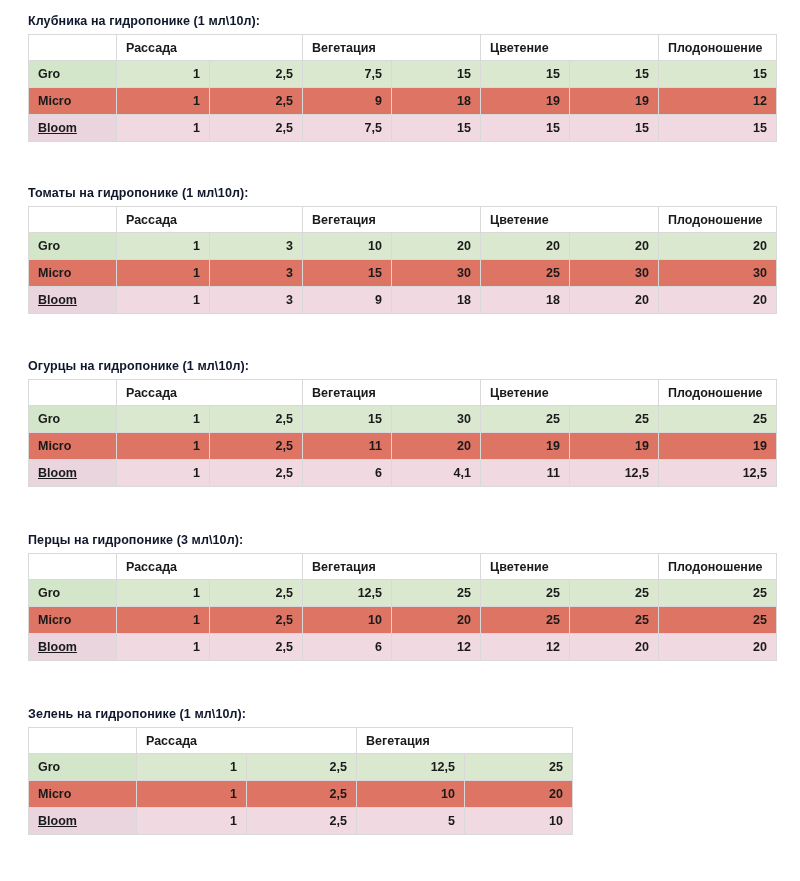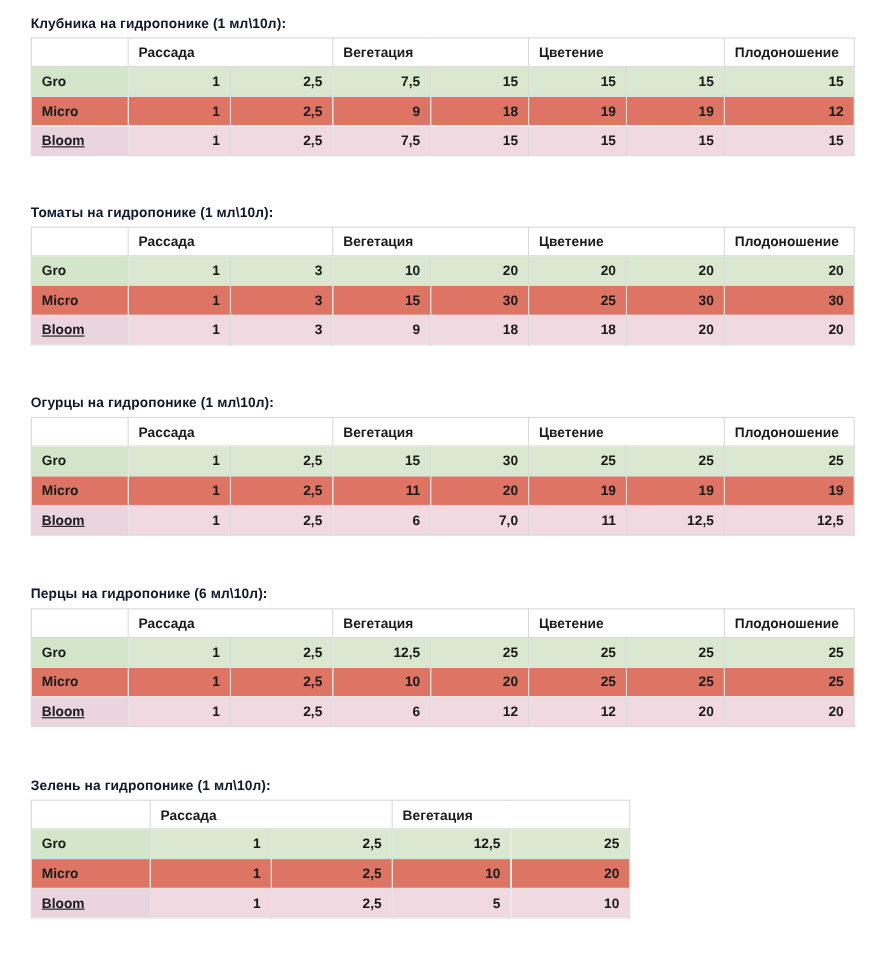--- a/index.html
+++ b/index.html
@@ -247,30 +247,30 @@
             <td>20</td>
             <td>19</td>
             <td>19</td>
             <td>19</td>
           </tr>
           <tr class="row-bloom">
             <td class="rowlabel">Bloom</td>
             <td>1</td>
             <td>2,5</td>
             <td>6</td>
-            <td>7,0</td>
+            <td>4,1</td>
             <td>11</td>
             <td>12,5</td>
             <td>12,5</td>
           </tr>
         </tbody>
       </table>
     </div>
     <div class="block" id="block-3">
-      <div class="caption">Перцы на гидропонике (6 мл\10л):</div>
+      <div class="caption">Перцы на гидропонике (3 мл\10л):</div>
       <table class="dose">
         <colgroup>
           <col style="width: 88px;">
           <col style="width: 93px;">
           <col style="width: 93px;">
           <col style="width: 89px;">
           <col style="width: 89px;">
           <col style="width: 89px;">
           <col style="width: 89px;">
           <col style="width: 118px;">

